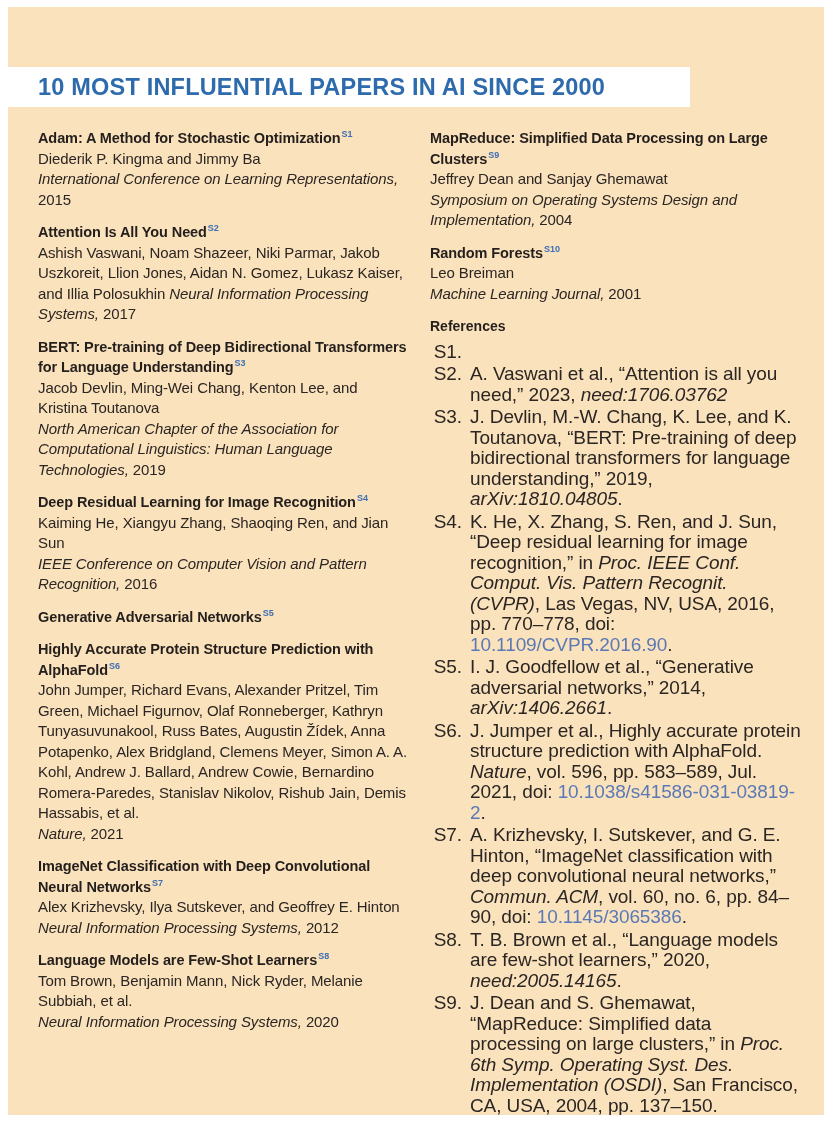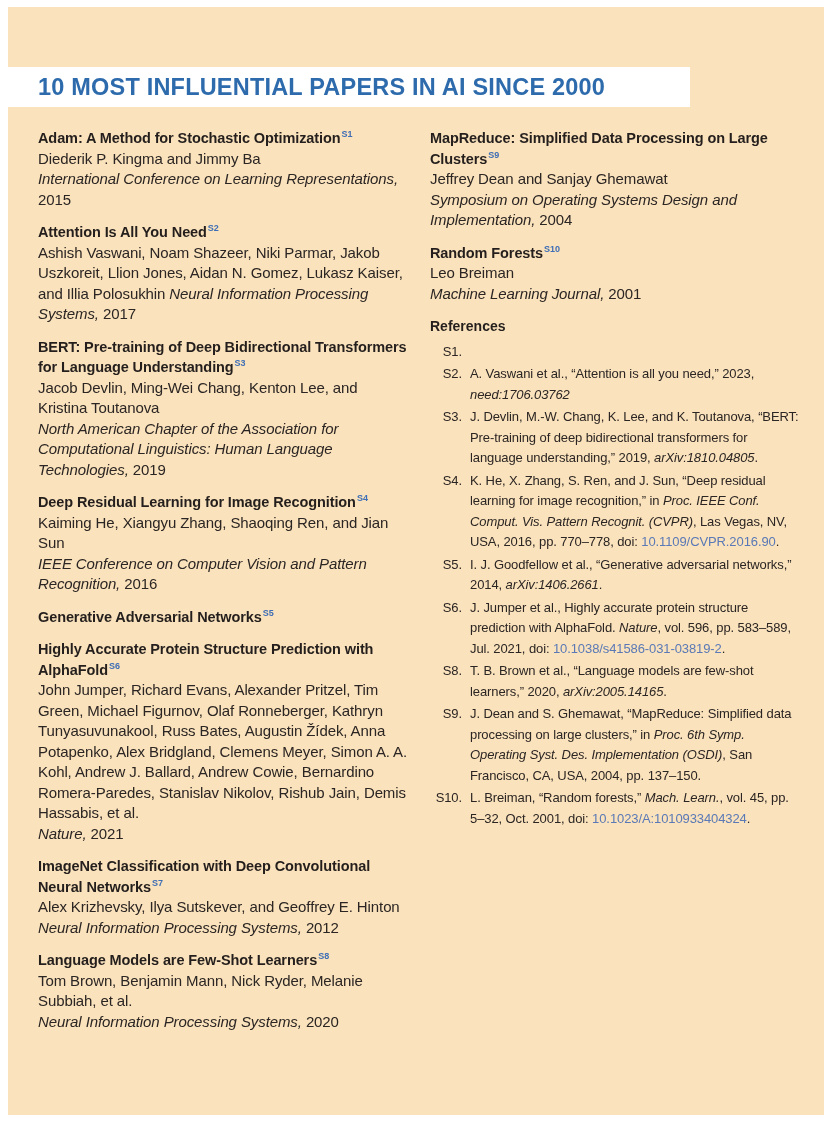--- a/index.html
+++ b/index.html
@@ -83,21 +83,21 @@
   .refs h3 {
     margin: 0 0 5px 0;
     font-size: 14px;
     line-height: 20.5px;
     font-weight: bold;
     color: var(--heading);
   }
   .ref {
     display: flex;
     margin-bottom: 2px;
-    font-size: 13px;
+    font-size: 19px;
     line-height: 20.5px;
     color: var(--text);
     letter-spacing: -0.1px;
   }
   .ref-label {
     flex: 0 0 32px;
     text-align: right;
     margin-right: 8px;
   }
   .ref-text { flex: 1; }
@@ -187,22 +187,26 @@
             </div>
             <div class="ref">
               <span class="ref-label">S5.</span>
               <span class="ref-text">I. J. Goodfellow et al., “Generative adversarial networks,” 2014, <em>arXiv:1406.2661</em>.</span>
             </div>
             <div class="ref">
               <span class="ref-label">S6.</span>
               <span class="ref-text">J. Jumper et al., Highly accurate protein structure prediction with AlphaFold. <em>Nature</em>, vol. 596, pp. 583–589, Jul. 2021, doi: <a class="doi">10.1038/s41586-031-03819-2</a>.</span>
             </div>
             <div class="ref">
+              <span class="ref-label">S7.</span>
+              <span class="ref-text">A. Krizhevsky, I. Sutskever, and G. E. Hinton, “ImageNet classification with deep convolutional neural networks,” <em>Commun. ACM</em>, vol. 60, no. 6, pp. 84–90, doi: <a class="doi">10.1145/3065386</a>.</span>
+            </div>
+            <div class="ref">
               <span class="ref-label">S8.</span>
-              <span class="ref-text">T. B. Brown et al., “Language models are few-shot learners,” 2020, <em>arXiv:2005.14165</em>.</span>
+              <span class="ref-text">T. B. Brown et al., “Language models are few-shot learners,” 2020, <em>need:2005.14165</em>.</span>
             </div>
             <div class="ref">
               <span class="ref-label">S9.</span>
               <span class="ref-text">J. Dean and S. Ghemawat, “MapReduce: Simplified data processing on large clusters,” in <em>Proc. 6th Symp. Operating Syst. Des. Implementation (OSDI)</em>, San Francisco, CA, USA, 2004, pp. 137–150.</span>
             </div>
             <div class="ref">
               <span class="ref-label">S10.</span>
               <span class="ref-text">L. Breiman, “Random forests,” <em>Mach. Learn.</em>, vol. 45, pp. 5–32, Oct. 2001, doi: <a class="doi">10.1023/A:1010933404324</a>.</span>
             </div>
           </div>

